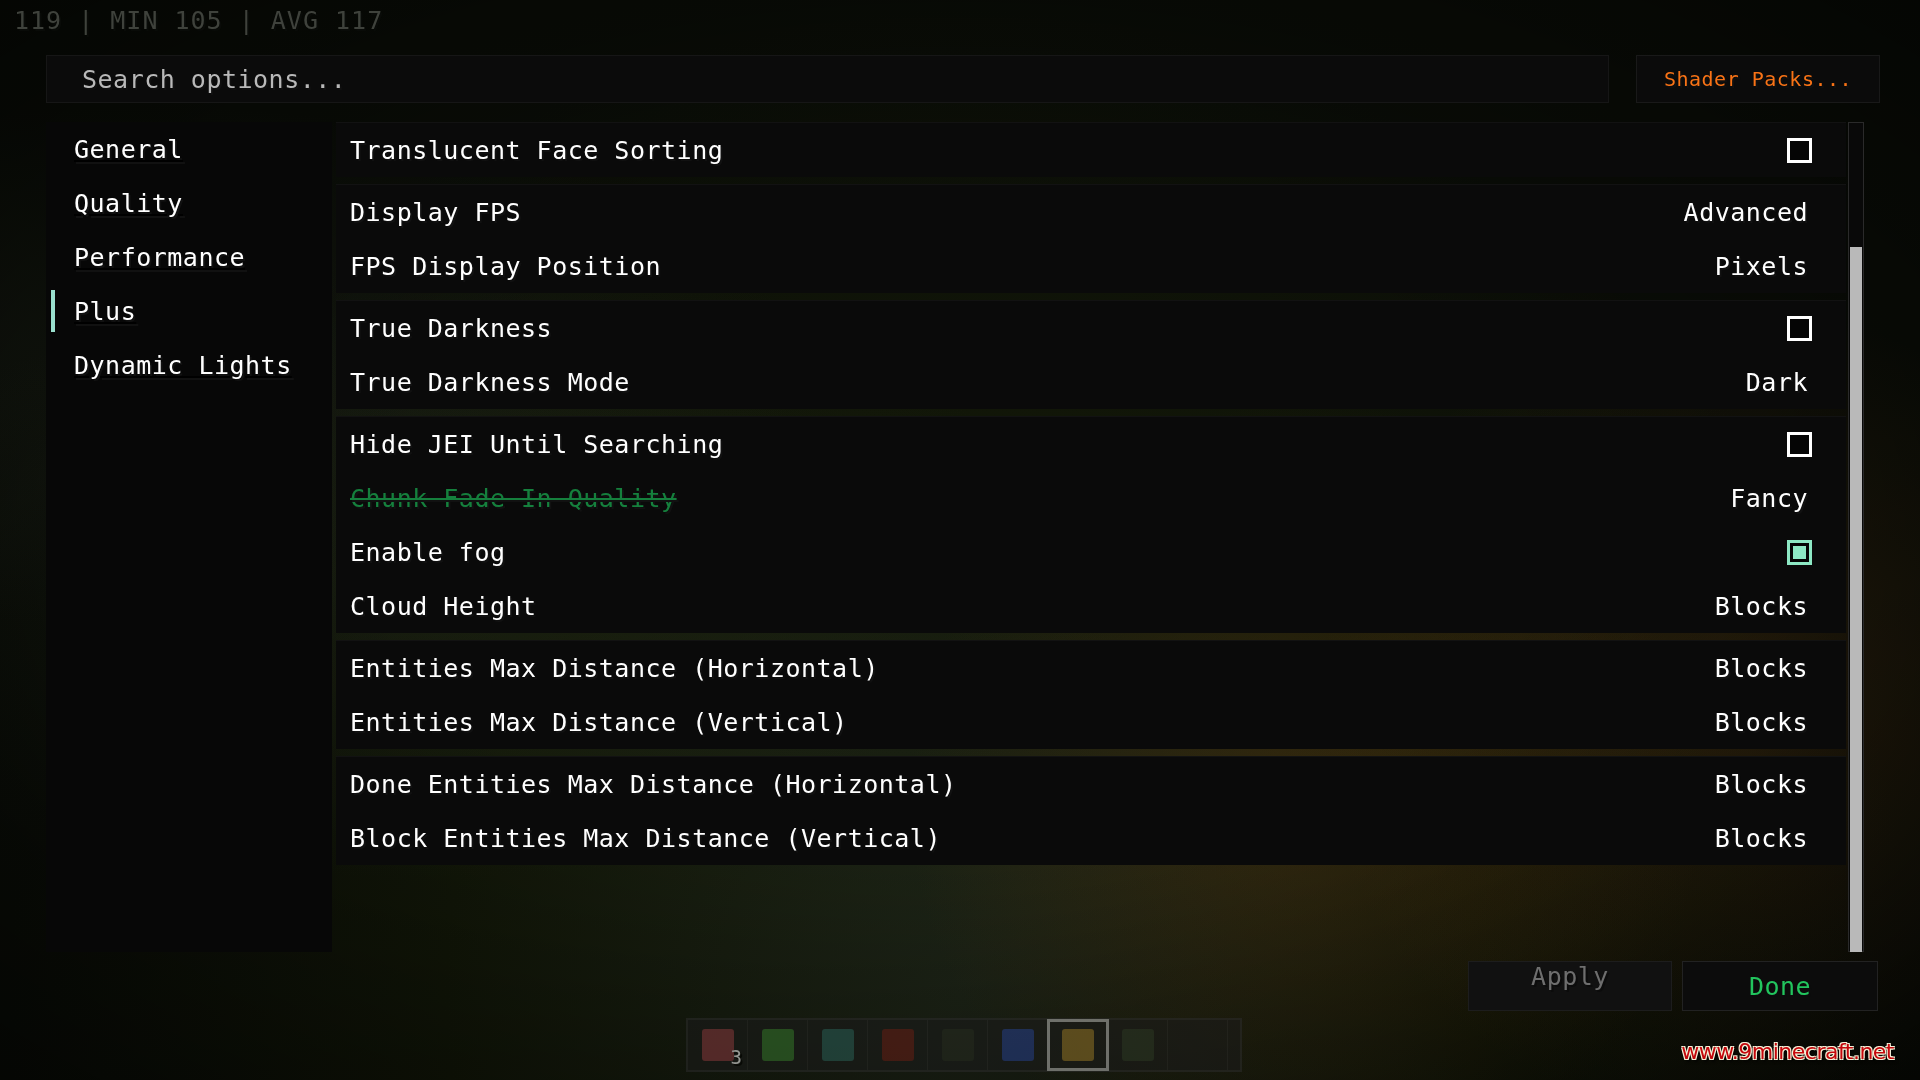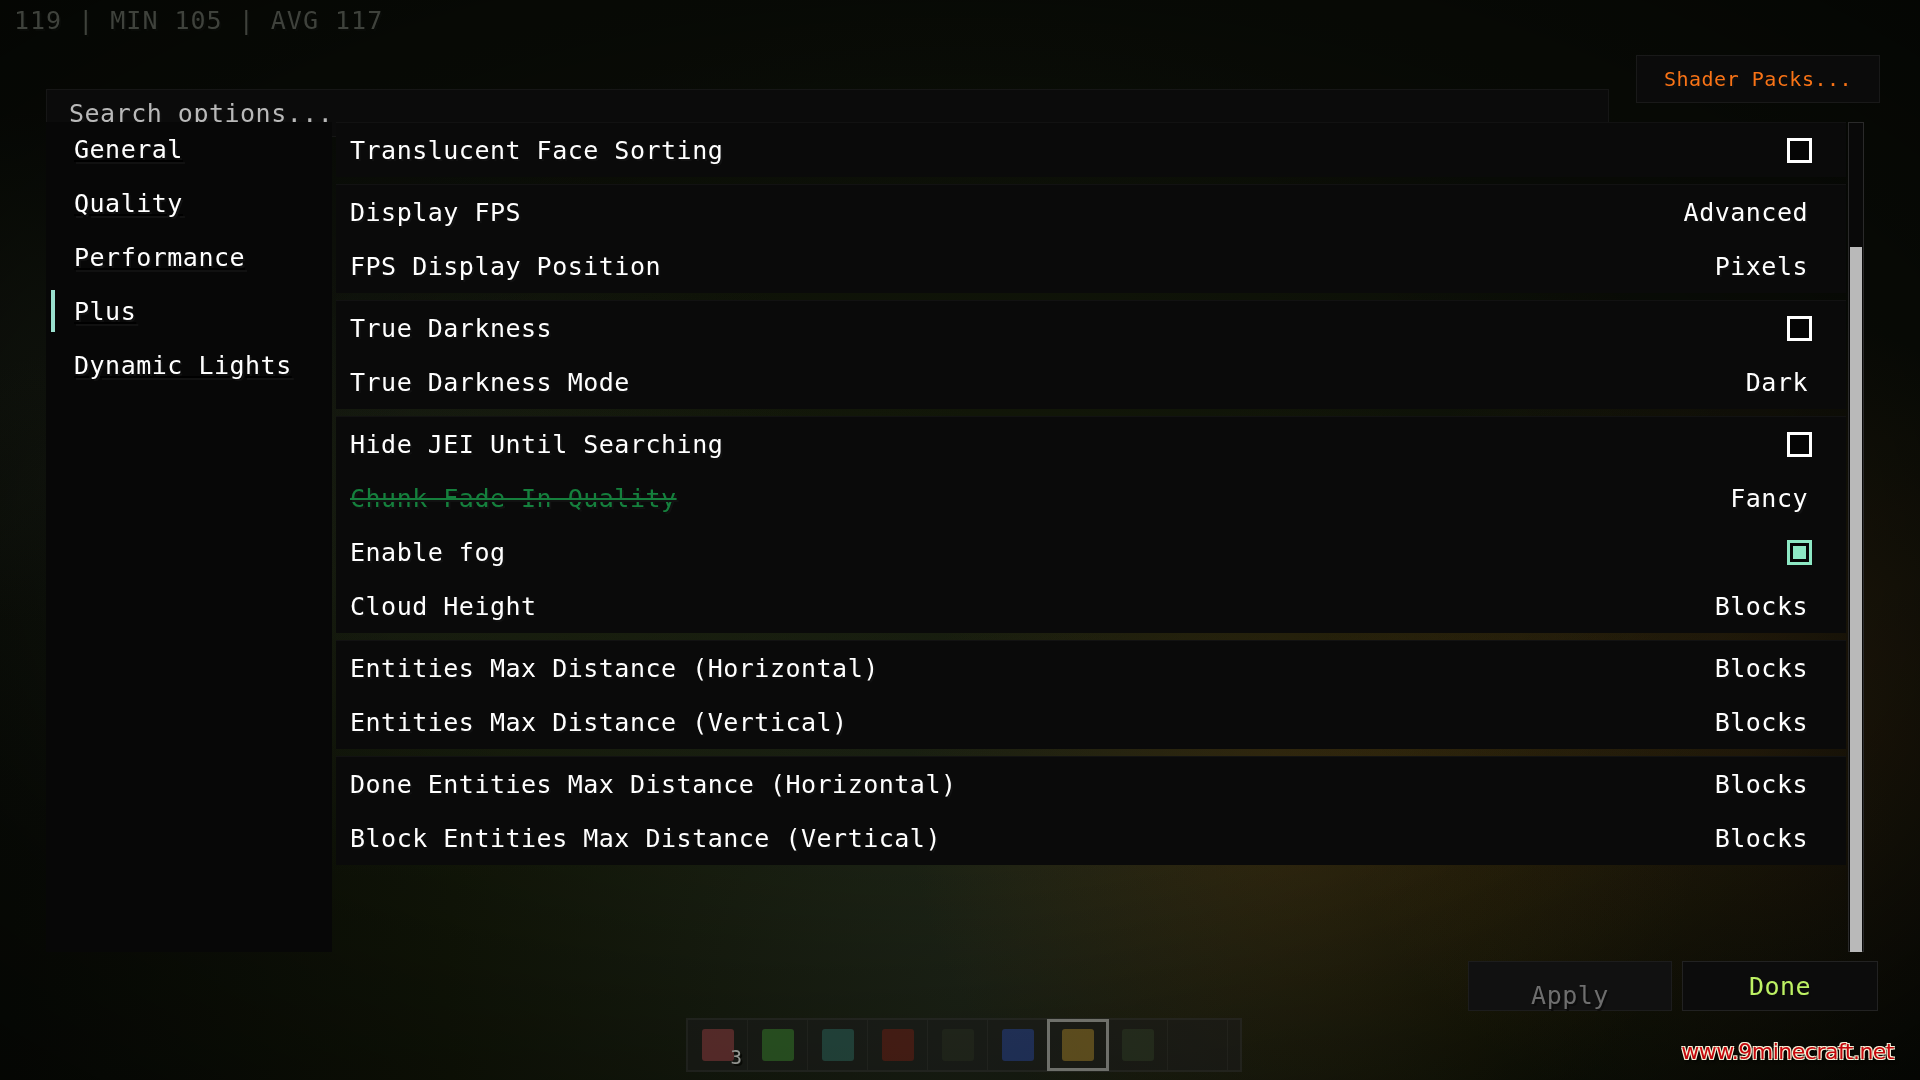--- a/index.html
+++ b/index.html
@@ -30,21 +30,21 @@
 
   
   #crosshair{position:absolute;left:951px;top:528px;width:22px;height:22px;opacity:.30;}
   #crosshair .h{position:absolute;left:0;top:10px;width:22px;height:2px;background:#cfcfcf;}
   #crosshair .v{position:absolute;left:10px;top:0;width:2px;height:22px;background:#cfcfcf;}
 
   
   #topbar{position:absolute;left:46px;top:55px;width:1834px;height:48px;}
   #search{position:absolute;left:0;top:0;width:1563px;height:48px;
     background:#0b0b0b;border:1px solid #161616;box-sizing:border-box;
-    display:flex;align-items:center;padding-left:22px;margin-top:34px;}
+    display:flex;align-items:center;padding-left:35px;}
   #search .ph{font-size:25px;color:#b9b9b9;text-shadow:2px 2px 0 #101010;letter-spacing:.5px;}
   #shaderbtn{position:absolute;right:0;top:0;width:244px;height:48px;
     background:#0b0b0b;border:1px solid #191919;box-sizing:border-box;
     display:flex;align-items:center;justify-content:center;cursor:pointer;}
   #shaderbtn span{font-size:20px;color:#f97316;text-shadow:2px 2px 0 #101010;letter-spacing:.5px;}
 
   
   #sidebar{position:absolute;left:46px;top:122px;width:286px;height:830px;background:#070707;}
   .nav{position:relative;height:54px;display:flex;align-items:center;padding-left:28px;cursor:pointer;text-decoration:underline;}
   .nav .lbl{font-size:25px;color:#ffffff;text-shadow:2px 2px 0 #111;letter-spacing:.5px;}
@@ -64,26 +64,26 @@
   .cb.on{border-color:#8de8c4;background:#050505;}
   .cb.on:after{content:"";position:absolute;left:3px;top:3px;right:3px;bottom:3px;background:#8de8c4;}
 
   
   #sbtrack{position:absolute;left:1848px;top:122px;width:16px;height:830px;background:#090909;border:1px solid #2a2a2a;box-sizing:border-box;cursor:pointer;}
   #sbthumb{position:absolute;left:1850px;top:247px;width:12px;height:705px;background:#b9b9b9;cursor:pointer;}
 
   
   #apply{position:absolute;left:1468px;top:961px;width:204px;height:50px;
     background:#111111;border:1px solid #1d1d1d;box-sizing:border-box;
-    display:flex;align-items:flex-end;justify-content:center;cursor:pointer;}
+    display:flex;align-items:flex-start;justify-content:center;cursor:pointer;}
   #apply span{font-size:25px;color:#6e6e6e;text-shadow:2px 2px 0 #0c0c0c;letter-spacing:.5px;}
   #done{position:absolute;left:1682px;top:961px;width:196px;height:50px;
     background:#0c0c0c;border:1px solid #222;box-sizing:border-box;
     display:flex;align-items:center;justify-content:center;cursor:pointer;}
-  #done span{font-size:25px;color:#bef264;text-shadow:2px 2px 0 #0c0c0c;letter-spacing:.5px;}
+  #done span{font-size:25px;color:#22c55e;text-shadow:2px 2px 0 #0c0c0c;letter-spacing:.5px;}
 
   
   #hotbar{position:absolute;left:686px;top:1018px;width:556px;height:54px;
     background:#1b1b1b;border:2px solid #2c2c2c;box-sizing:border-box;display:flex;opacity:.55;}
   .slot{width:60px;height:50px;margin:0;border-right:1px solid #2a2a2a;position:relative;
     display:flex;align-items:center;justify-content:center;box-sizing:border-box;}
   .slot.sel{outline:3px solid #b6b6b6;outline-offset:-2px;z-index:3;}
   .item{width:32px;height:32px;}
   .cnt{position:absolute;right:5px;bottom:2px;font-size:19px;color:#fff;text-shadow:2px 2px 0 #000;}
 

